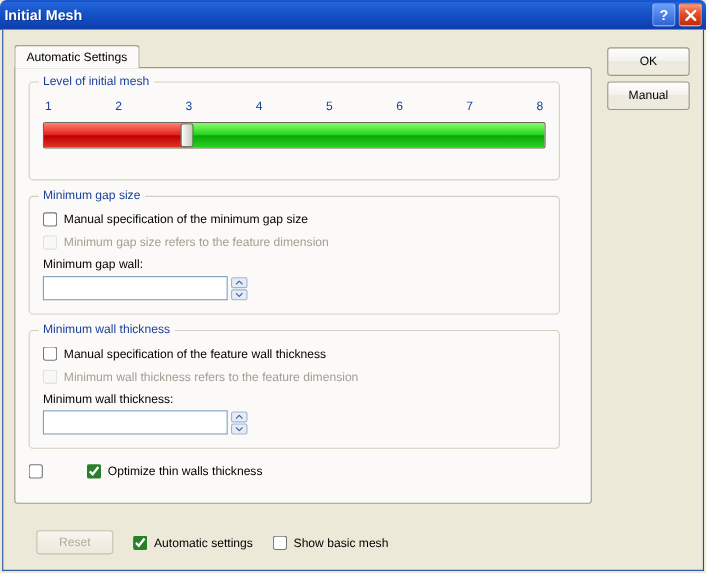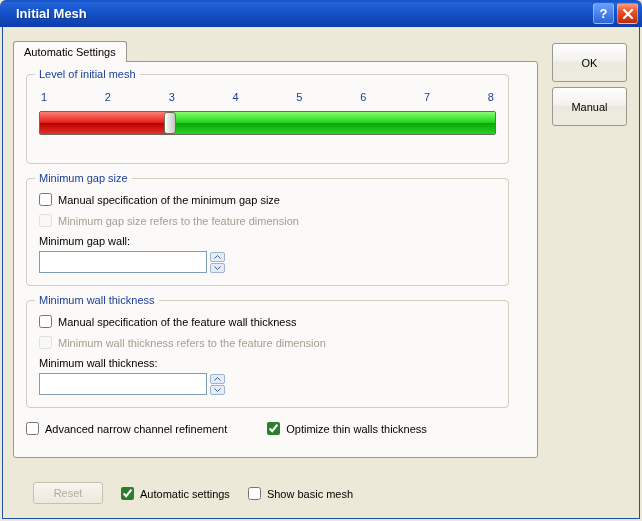--- a/index.html
+++ b/index.html
@@ -14,21 +14,21 @@
     position: relative;
   }
 
   
   .titlebar {
     height: 27px;
     background: linear-gradient(to bottom, #1f5fd8 0%, #0f4ac0 4%, #2565d8 8%, #1552c9 45%, #0d3daa 100%);
     color: #fff;
     display: flex;
     align-items: center;
-    padding: 0 4px 0 16px;
+    padding: 0 4px 0 4px;
     font-size: 13px;
     font-weight: bold;
     border-radius: 6px 6px 0 0;
   }
   .titlebar .title-text { flex: 1; text-shadow: 1px 1px 0 rgba(0,0,0,.25); }
   .titlebar .tb-btn {
     width: 21px;
     height: 21px;
     margin-left: 3px;
     border-radius: 3px;
@@ -63,21 +63,21 @@
   .right-buttons {
     position: absolute;
     right: 12px;
     top: 16px;
     width: 75px;
     display: flex;
     flex-direction: column;
     gap: 5px;
   }
   .win-btn {
-    height: 39px;
+    height: 26px;
     background: linear-gradient(to bottom, #ffffff 0%, #f3f2ee 45%, #eceade 50%, #eeeade 100%);
     border: 1px solid #9b9a8a;
     border-radius: 3px;
     font-family: inherit;
     font-size: 11px;
     cursor: pointer;
     display: flex;
     align-items: center;
     justify-content: center;
   }
@@ -349,21 +349,20 @@
                   <path d="M0.5 0.5 L3.5 3.5 L6.5 0.5" fill="none" stroke="#3b5d9b" stroke-width="1"></path>
                 </svg>
             </div>
           </div>
         </div>
       </div>
 
       <div class="bottomrow">
         <label class="chk">
           <input type="checkbox" style="">
-          <span>Advanced narrow channel refinement</span>
         </label>
         <label class="chk">
           <input type="checkbox" checked="" style="">
           <span>Optimize thin walls thickness</span>
         </label>
       </div>
 
     </div>
   </div>
 

